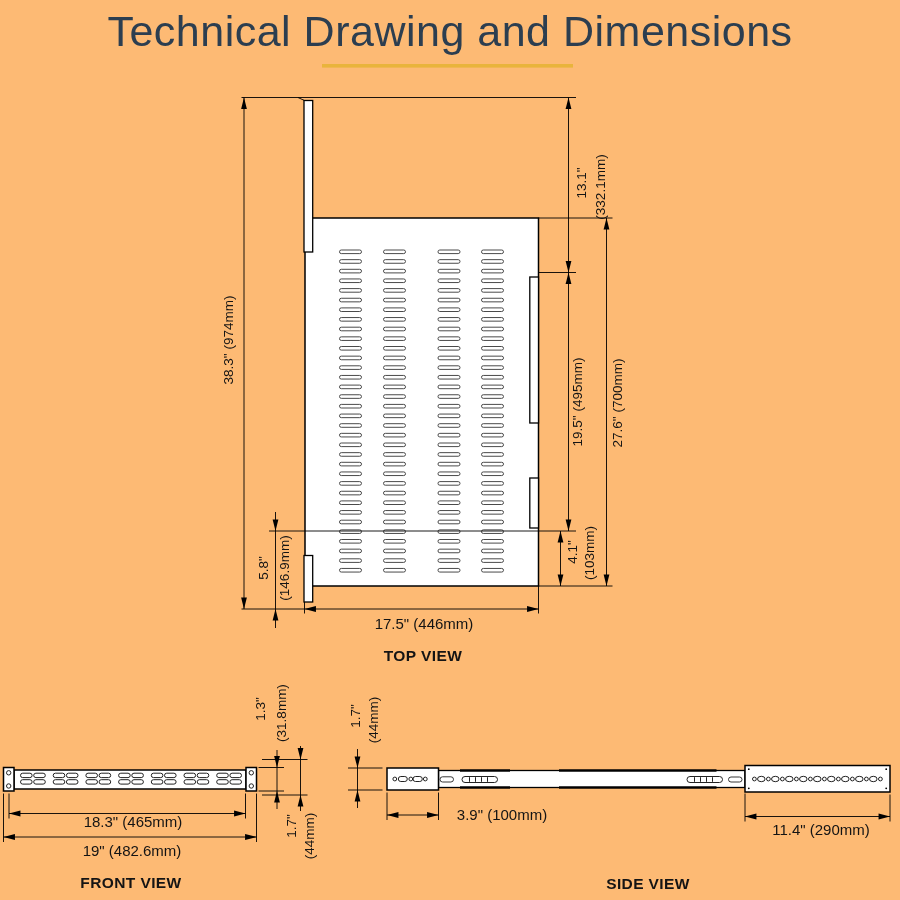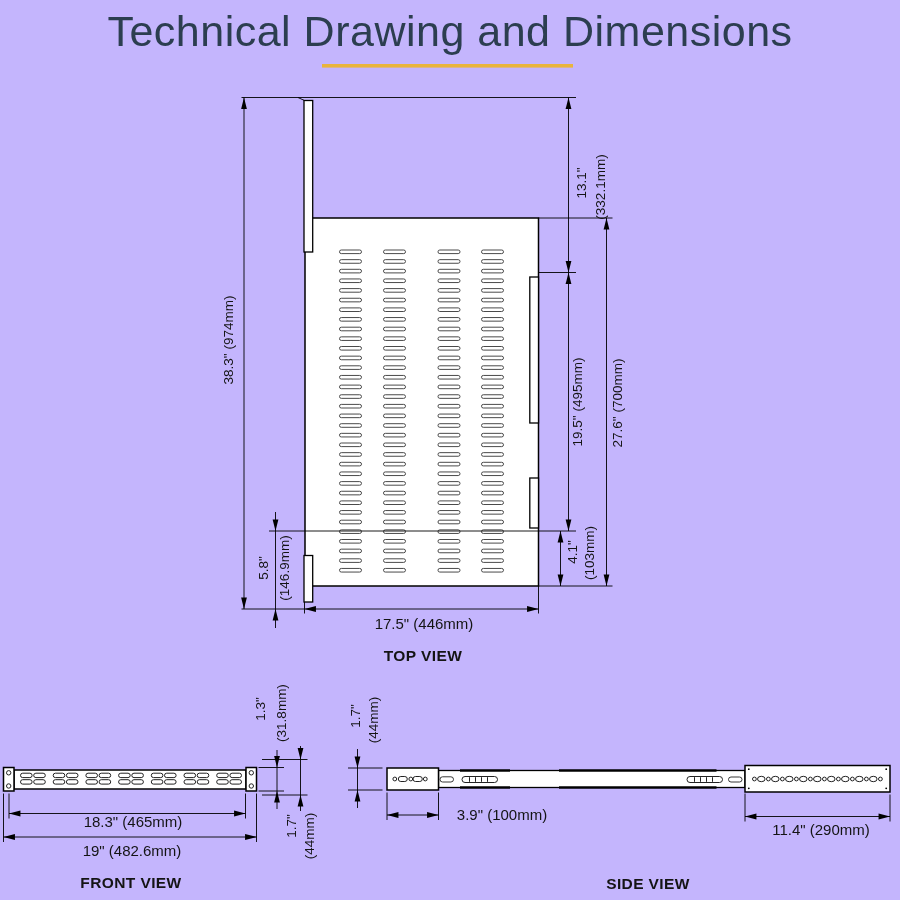--- a/index.html
+++ b/index.html
@@ -1,16 +1,16 @@
 <!DOCTYPE html>
 <html><head>
 <meta charset="utf-8">
 <style>
   html,body{margin:0;padding:0;background:#fff;}
-  .canvas{position:relative;width:900px;height:900px;background:#c4b5fd;overflow:hidden;
+  .canvas{position:relative;width:900px;height:900px;background:#fdba74;overflow:hidden;
           font-family:"Liberation Sans", sans-serif;}
   svg text{font-family:"Liberation Sans", sans-serif;}
   .title-text{font-size:43px;font-weight:300;fill:#2c3e50;letter-spacing:0.5px;}
   .outline{fill:#ffffff;stroke:#000;stroke-width:1.5;}
   .outline2{fill:#ffffff;stroke:#000;stroke-width:1.3;}
   .thin{stroke:#000;stroke-width:0.9;fill:none;}
   .dim{stroke:#000;stroke-width:0.9;fill:none;marker-start:url(#arw);marker-end:url(#arw);}
   .dima{stroke:#000;stroke-width:0.9;fill:none;marker-end:url(#arw);}
   .lbl{font-size:13.5px;fill:#141414;}
   .lblh{font-size:15px;fill:#141414;}

